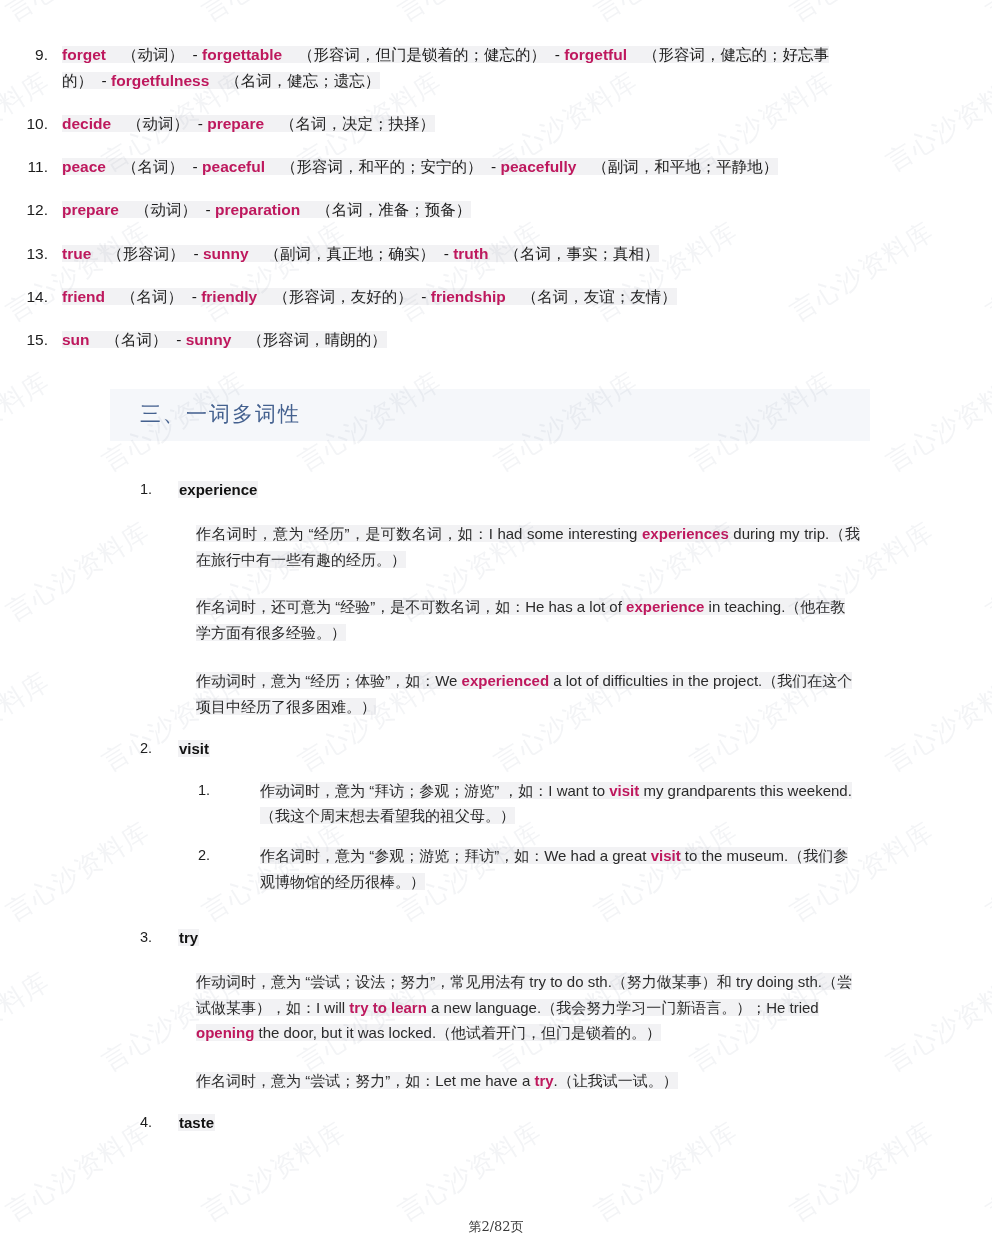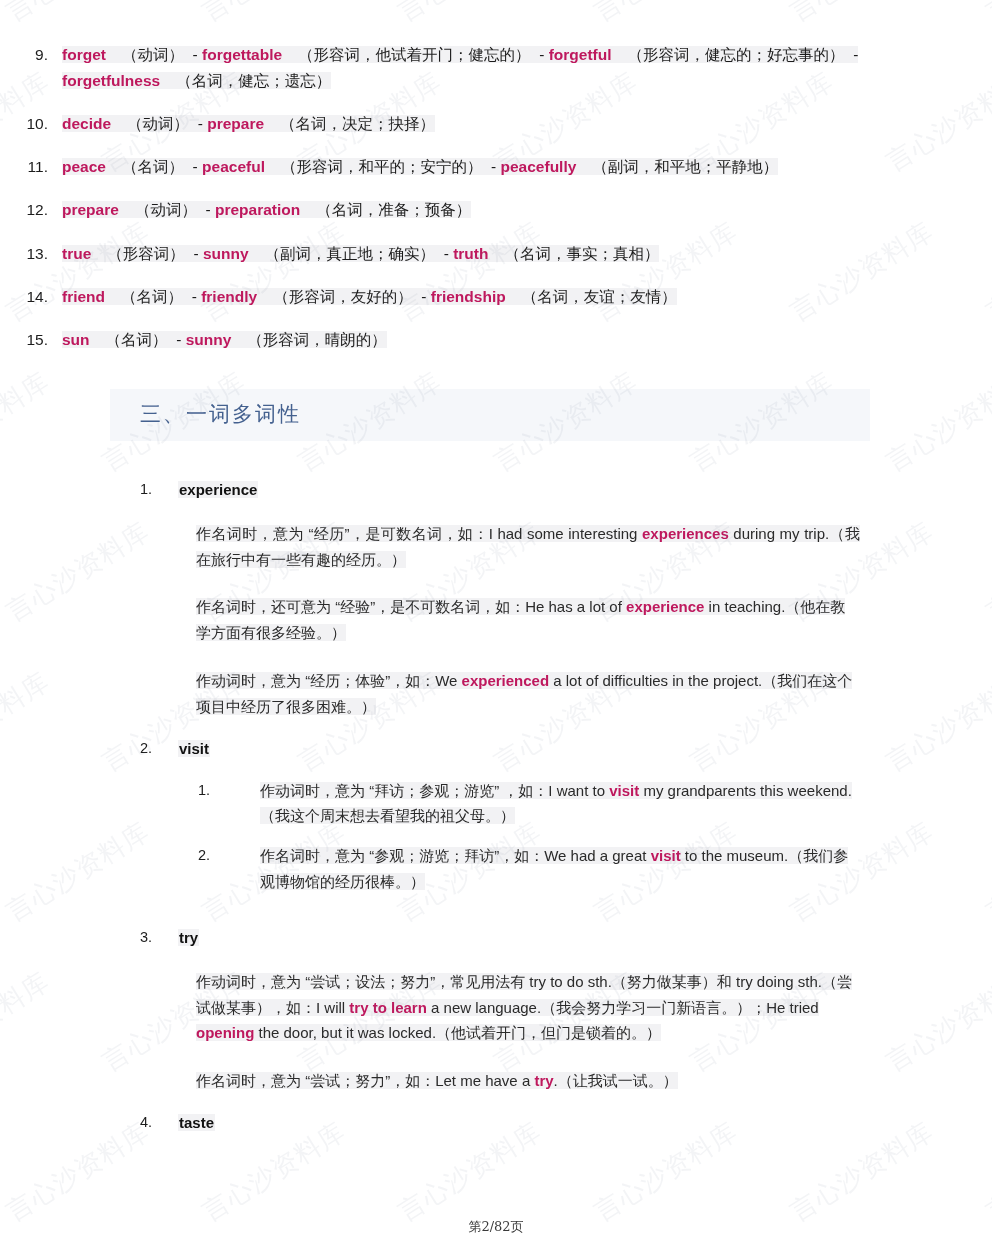--- a/index.html
+++ b/index.html
@@ -241,21 +241,21 @@
       <span class="wm" style="left: 196px; top: 1200px;">言心沙资料库</span>
       <span class="wm" style="left: 392px; top: 1200px;">言心沙资料库</span>
       <span class="wm" style="left: 588px; top: 1200px;">言心沙资料库</span>
       <span class="wm" style="left: 784px; top: 1200px;">言心沙资料库</span>
       <span class="wm" style="left: 980px; top: 1200px;">言心沙资料库</span>
     </div>
 
   <div class="content">
 
     <ol class="wordlist" id="wordlist">
-        <li><span class="num">9.</span><span class="wl-text"><b>forget</b><span class="cn">（动词）</span>&nbsp; - <b>forgettable</b><span class="cn">（形容词，他试着开门；健忘的）</span>&nbsp; - <b>forgetful</b><span class="cn">（形容词，健忘的；好忘事的）</span>&nbsp; - <b>forgetfulness</b><span class="cn">（名词，健忘；遗忘）</span></span></li>
+        <li><span class="num">9.</span><span class="wl-text"><b>forget</b><span class="cn">（动词）</span>&nbsp; - <b>forgettable</b><span class="cn">（形容词，但门是锁着的；健忘的）</span>&nbsp; - <b>forgetful</b><span class="cn">（形容词，健忘的；好忘事的）</span>&nbsp; - <b>forgetfulness</b><span class="cn">（名词，健忘；遗忘）</span></span></li>
         <li><span class="num">10.</span><span class="wl-text"><b>decide</b><span class="cn">（动词）</span>&nbsp; - <b>prepare</b><span class="cn">（名词，决定；抉择）</span></span></li>
         <li><span class="num">11.</span><span class="wl-text"><b>peace</b><span class="cn">（名词）</span>&nbsp; - <b>peaceful</b><span class="cn">（形容词，和平的；安宁的）</span>&nbsp; - <b>peacefully</b><span class="cn">（副词，和平地；平静地）</span></span></li>
         <li><span class="num">12.</span><span class="wl-text"><b>prepare</b><span class="cn">（动词）</span>&nbsp; - <b>preparation</b><span class="cn">（名词，准备；预备）</span></span></li>
         <li><span class="num">13.</span><span class="wl-text"><b>true</b><span class="cn">（形容词）</span>&nbsp; - <b>sunny</b><span class="cn">（副词，真正地；确实）</span>&nbsp; - <b>truth</b><span class="cn">（名词，事实；真相）</span></span></li>
         <li><span class="num">14.</span><span class="wl-text"><b>friend</b><span class="cn">（名词）</span>&nbsp; - <b>friendly</b><span class="cn">（形容词，友好的）</span>&nbsp; - <b>friendship</b><span class="cn">（名词，友谊；友情）</span></span></li>
         <li><span class="num">15.</span><span class="wl-text"><b>sun</b><span class="cn">（名词）</span>&nbsp; - <b>sunny</b><span class="cn">（形容词，晴朗的）</span></span></li>
       </ol>
 
     <div class="section-band">
       <h2>三、一词多词性</h2>

